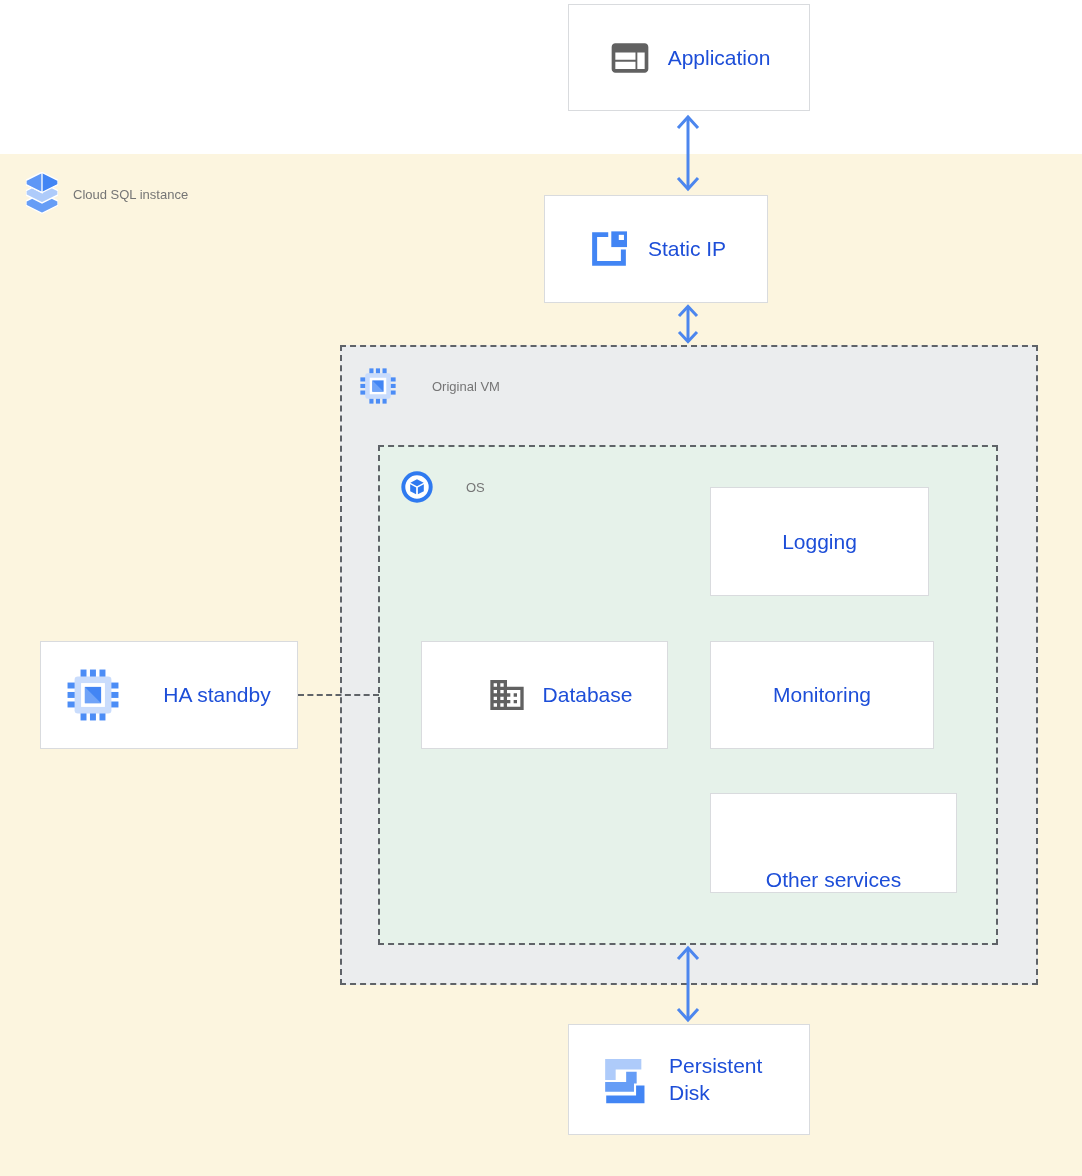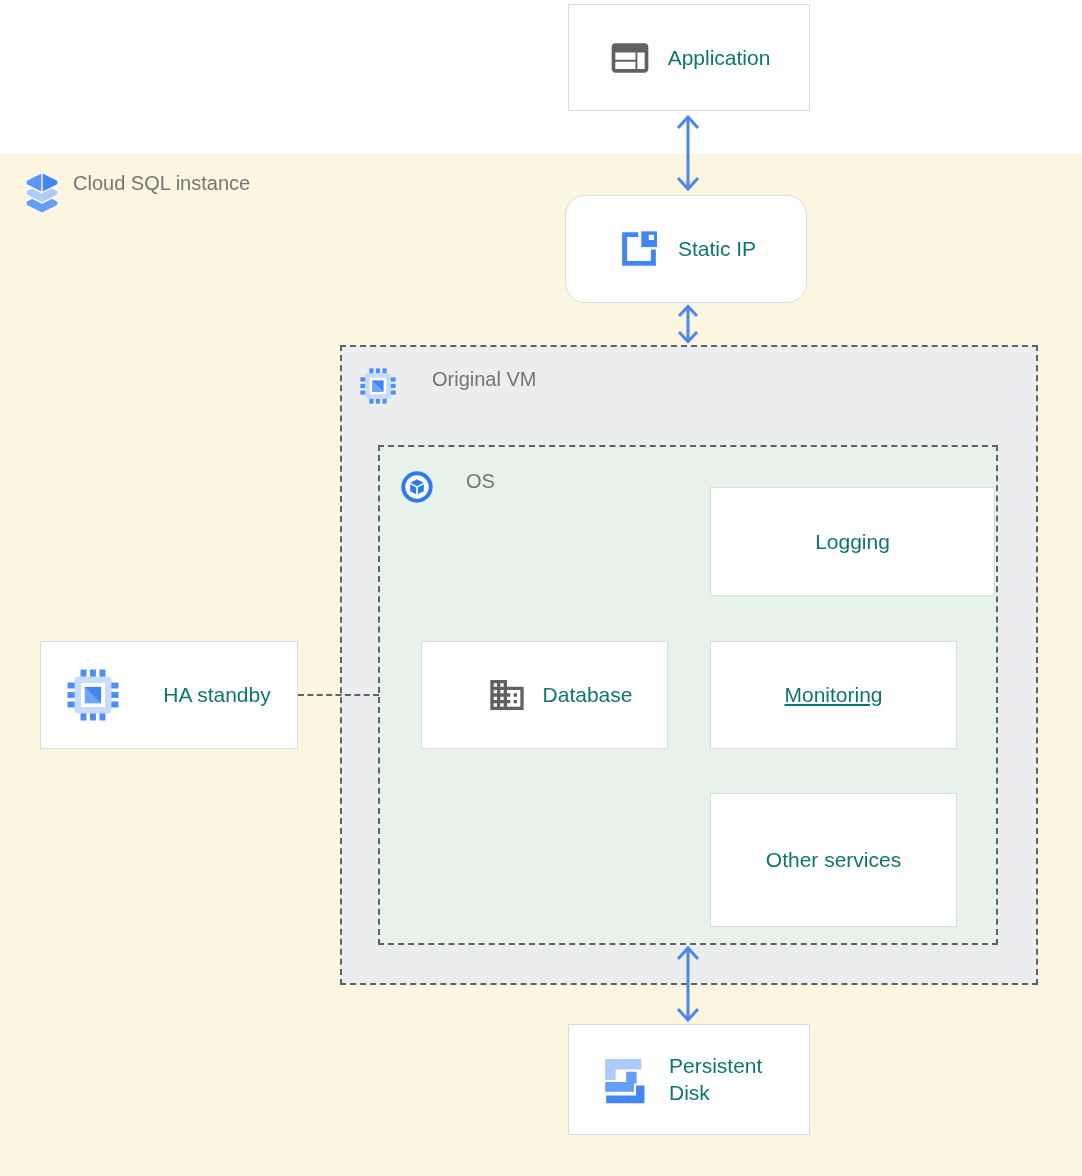--- a/index.html
+++ b/index.html
@@ -9,42 +9,42 @@
     background:#ffffff; overflow:hidden;
     font-family:"Liberation Sans", sans-serif;
   }
   .yellow-region {
     position:absolute; left:0; top:154px; width:1082px; height:1022px;
     background:#fcf5df;
   }
   .card {
     position:absolute; background:#ffffff; border:1px solid #d9dbde;
     display:flex; align-items:center; justify-content:center; gap:16px;
-    color:#0f766e; font-size:21px;
+    color:#1d4ed8; font-size:21px;
   }
   .card .label { white-space:nowrap; }
   #card-application { left:568px; top:4px;    width:242px; height:107px; }
-  #card-static-ip   { left:565px; top:195px;  width:242px; height:108px;border-radius:20px; }
-  #card-logging     { left:710px; top:487px;  width:285px; height:109px; }
+  #card-static-ip   { left:544px; top:195px;  width:224px; height:108px; }
+  #card-logging     { left:710px; top:487px;  width:219px; height:109px; }
   #card-database    { left:421px; top:641px;  width:247px; height:108px;padding-left:30px; }
-  #card-monitoring  { left:710px; top:641px;  width:247px; height:108px;text-decoration:underline; }
-  #card-other       { left:710px; top:793px;  width:247px; height:134px; }
+  #card-monitoring  { left:710px; top:641px;  width:224px; height:108px; }
+  #card-other       { left:710px; top:793px;  width:247px; height:100px;align-items:flex-end; }
   #card-ha          { left:40px;  top:641px;  width:258px; height:108px;gap:44px; }
   #card-disk        { left:568px; top:1024px; width:242px; height:111px; }
   #card-disk .label { white-space:normal; width:112px; line-height:1.28; }
 
   .zone {
     position:absolute; border:2px dashed #5f6368;
   }
   #zone-vm { left:340px; top:345px; width:698px; height:640px; background:#ebedee; }
   #zone-os { left:378px; top:445px; width:620px; height:500px; background:#e6f2ea; }
 
   .zone-label {
-    position:absolute; display:flex; gap:15px;
-    color:#757575; font-size:20px;
+    position:absolute; display:flex; align-items:center; gap:15px;
+    color:#757575; font-size:13px;
   }
   #label-cloudsql { left:26px;  top:172px; }
   #label-vm       { left:360px; top:368px;gap:36px; }
   #label-os       { left:400px; top:470px;gap:32px; }
 
   .arrow { position:absolute; }
   #arrow-app-ip  { left:674px; top:112px; }
   #arrow-ip-vm   { left:674px; top:303px; }
   #arrow-os-disk { left:674px; top:944px; }
 

